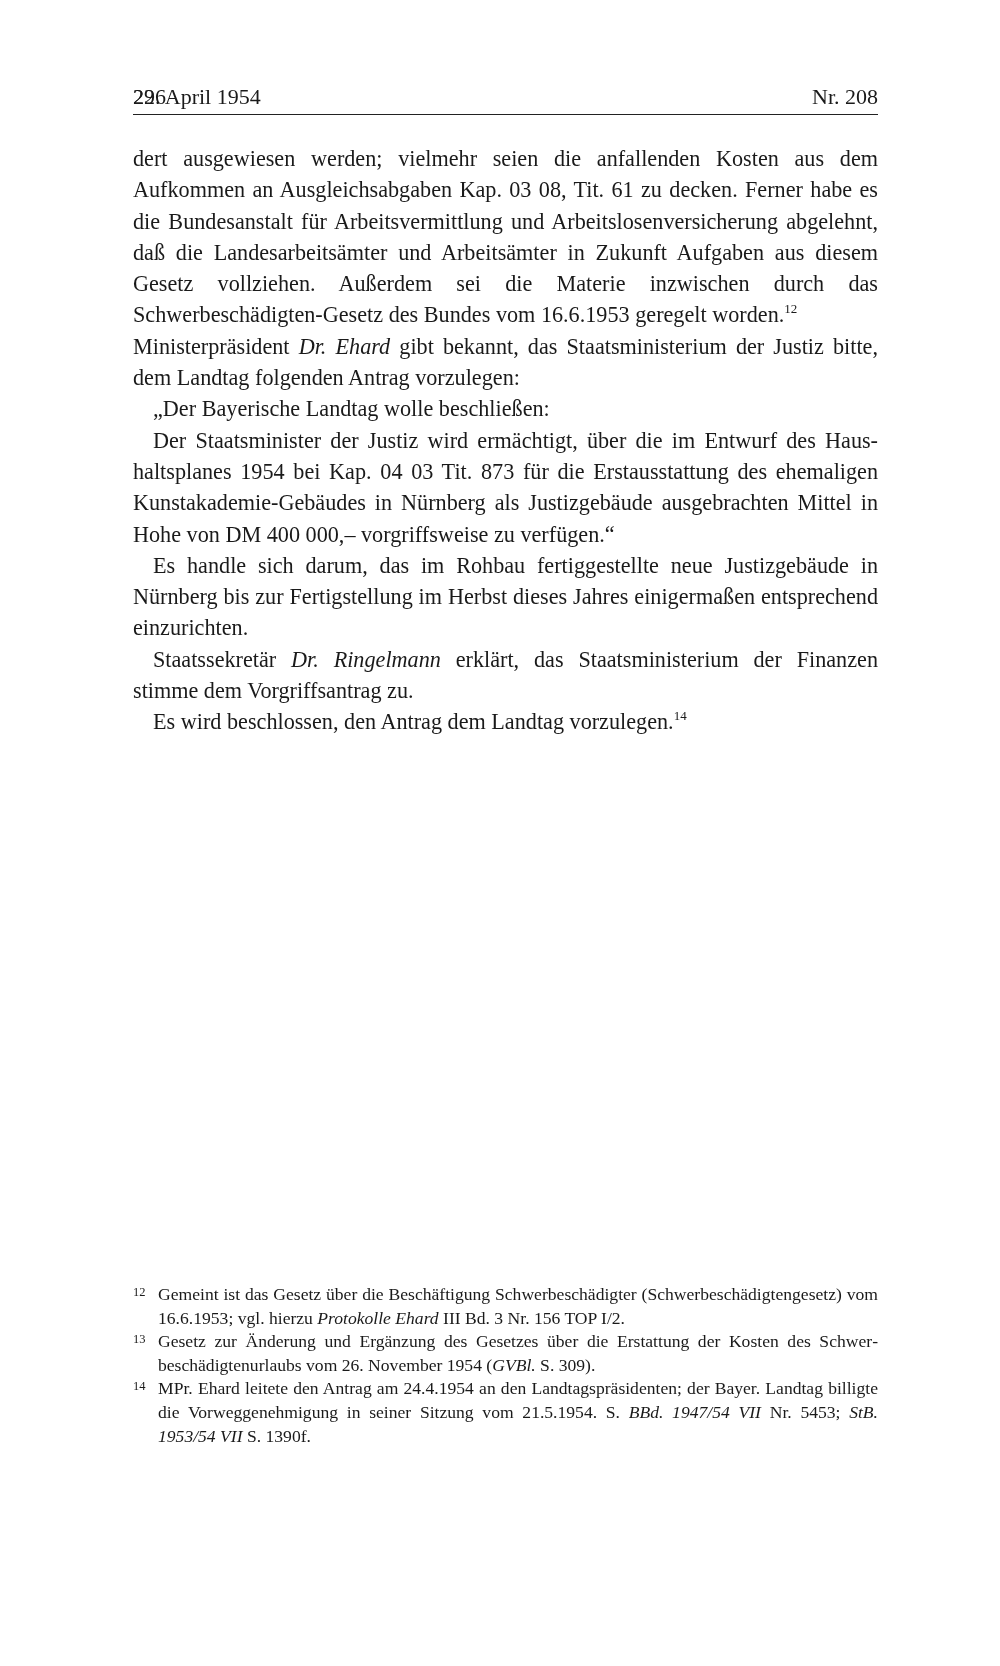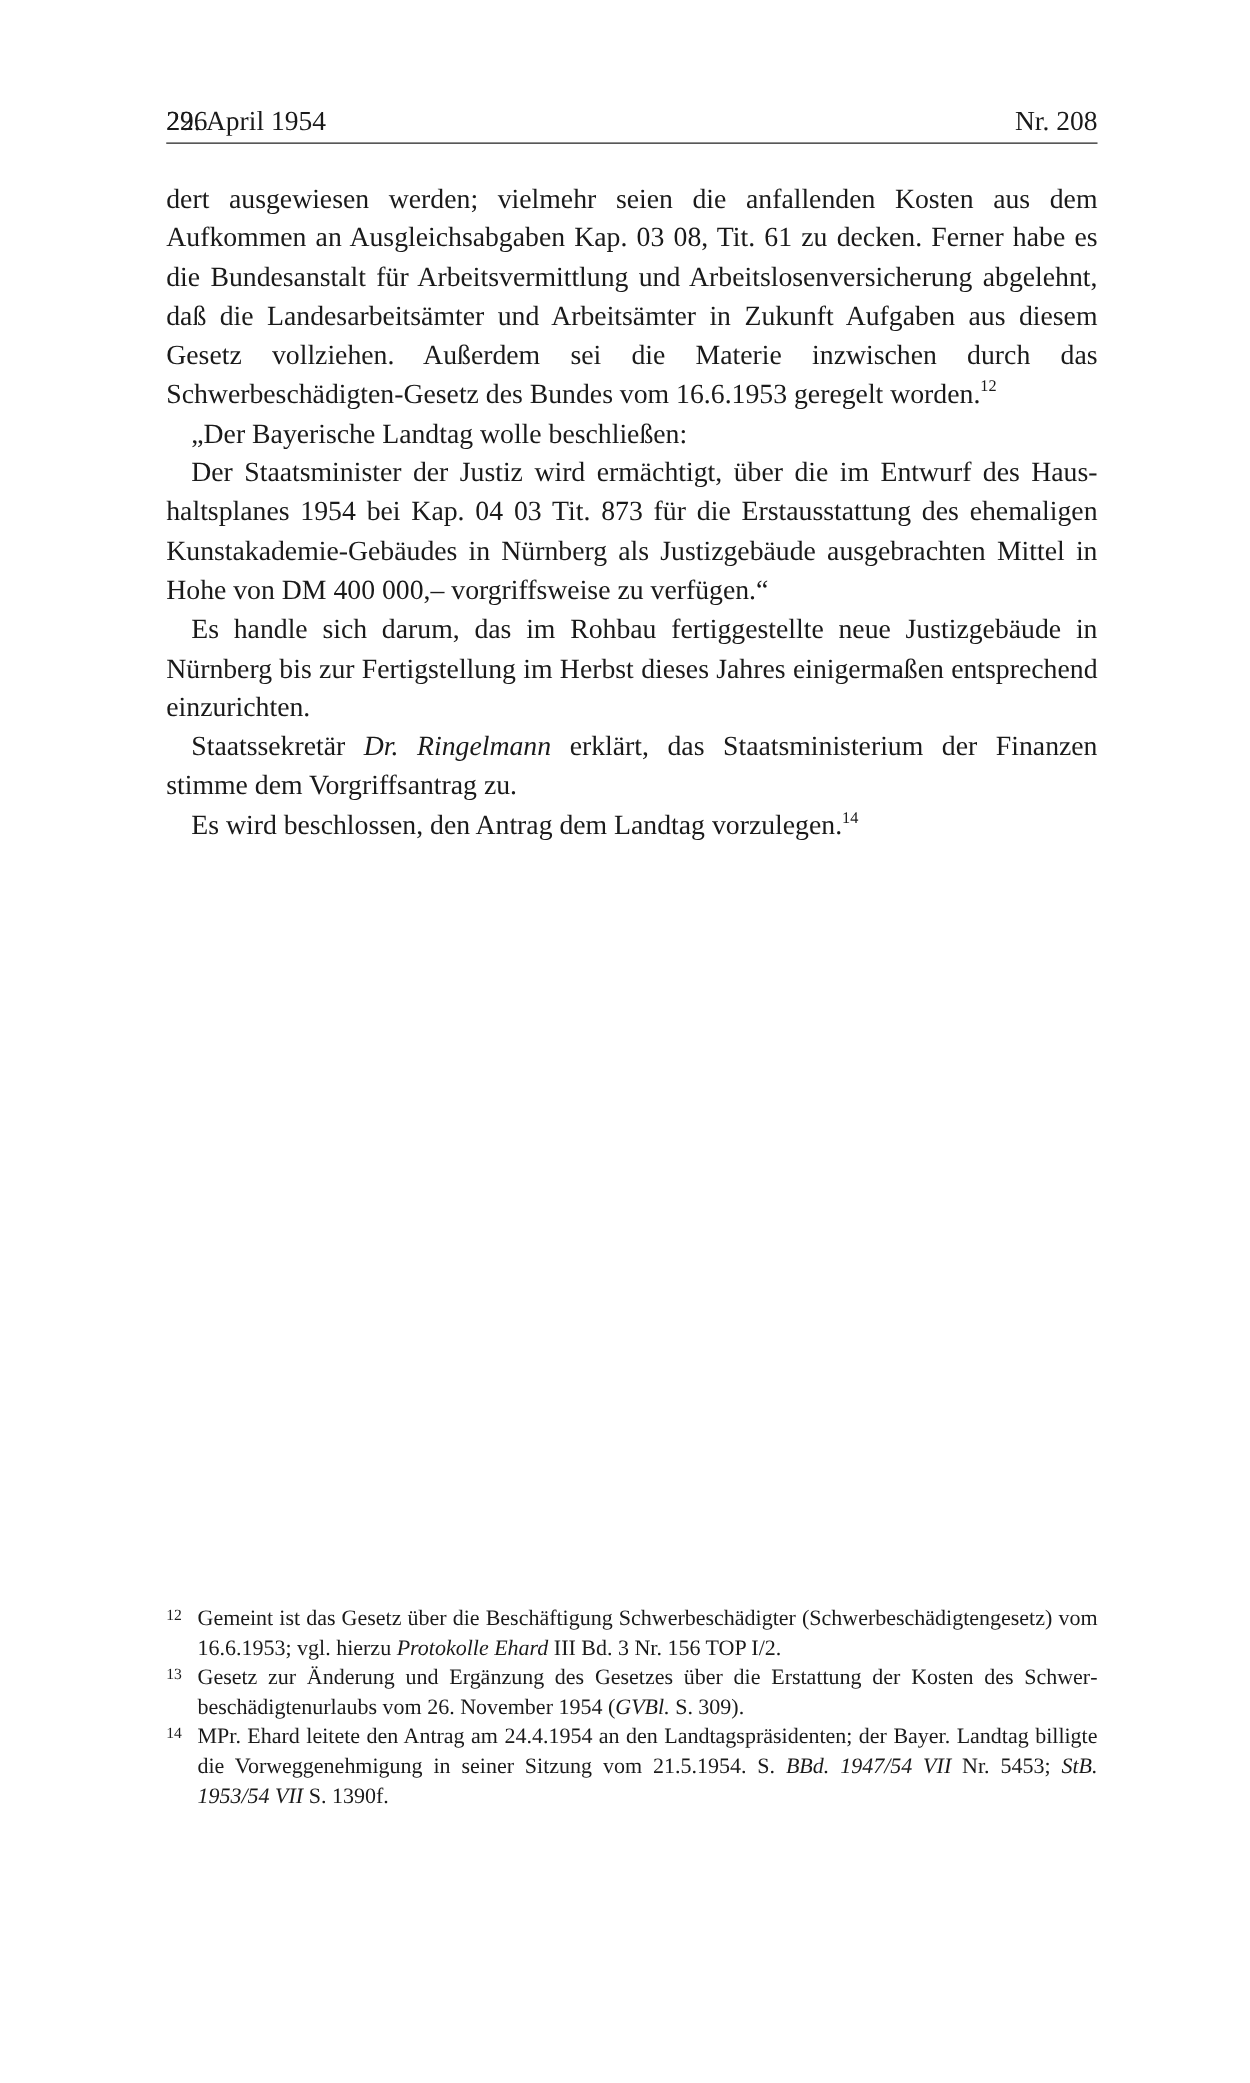--- a/index.html
+++ b/index.html
@@ -31,20 +31,21 @@
     <span class="nr">Nr. 208</span>
     <div class="rule"></div>
   </div>
 
   <div class="body">
     <p><span>dert ausgewiesen werden; vielmehr seien die anfallenden Kosten aus dem Aufkommen an Ausgleichsabgaben Kap. 03 08, Tit. 61 zu decken. Ferner habe es die Bundesanstalt für Arbeitsvermittlung und Arbeitslosenversicherung abgelehnt, daß die Landesarbeitsämter und Arbeitsämter in Zukunft Aufgaben aus diesem Gesetz vollziehen. Außerdem sei die Materie inzwischen durch das Schwerbeschädigten-Gesetz des Bundes vom 16.6.1953 geregelt worden.</span><sup>12</sup></p>
 
 
 
 
+    <p><span>Ministerpräsident </span><i>Dr. Ehard</i><span> gibt bekannt, das Staatsministerium der Justiz bitte, dem Landtag folgenden Antrag vorzulegen:</span></p>
 
     <p class="indent"><span>„Der Bayerische Landtag wolle beschließen:</span></p>
 
     <p class="indent"><span>Der Staatsminister der Justiz wird ermächtigt, über die im Entwurf des Haus­haltsplanes 1954 bei Kap. 04 03 Tit. 873 für die Erstausstattung des ehemaligen Kunstakademie-Gebäudes in Nürnberg als Justizgebäude ausgebrachten Mittel in Hohe von DM 400 000,– vorgriffsweise zu verfügen.“</span></p>
 
     <p class="indent"><span>Es handle sich darum, das im Rohbau fertiggestellte neue Justizgebäude in Nürnberg bis zur Fertigstellung im Herbst dieses Jahres einigermaßen entspre­chend einzurichten.</span></p>
 
     <p class="indent"><span>Staatssekretär </span><i>Dr. Ringelmann</i><span> erklärt, das Staatsministerium der Finanzen stimme dem Vorgriffsantrag zu.</span></p>
 
     <p class="indent"><span>Es wird beschlossen, den Antrag dem Landtag vorzulegen.</span><sup>14</sup></p>

